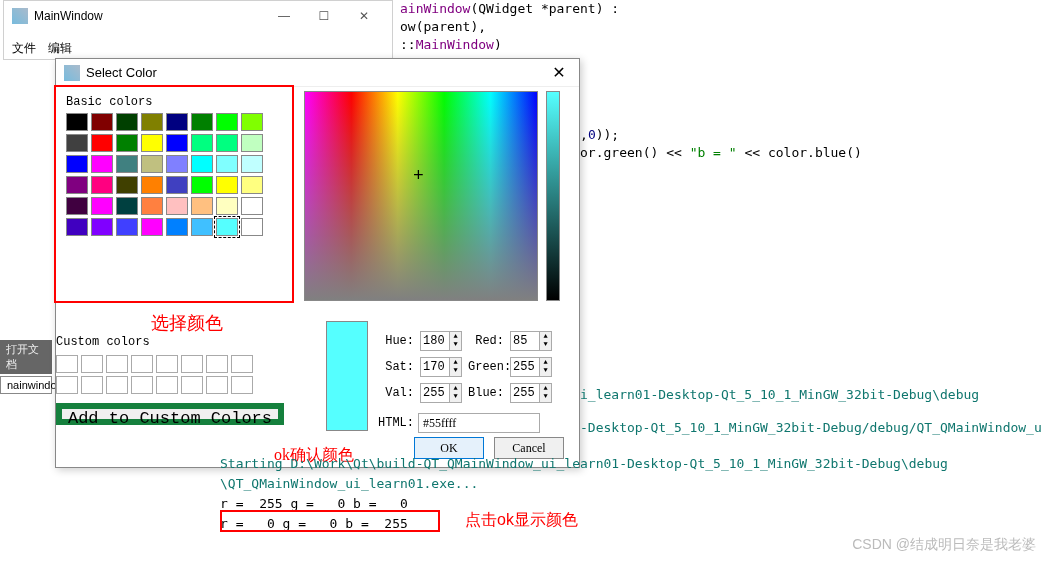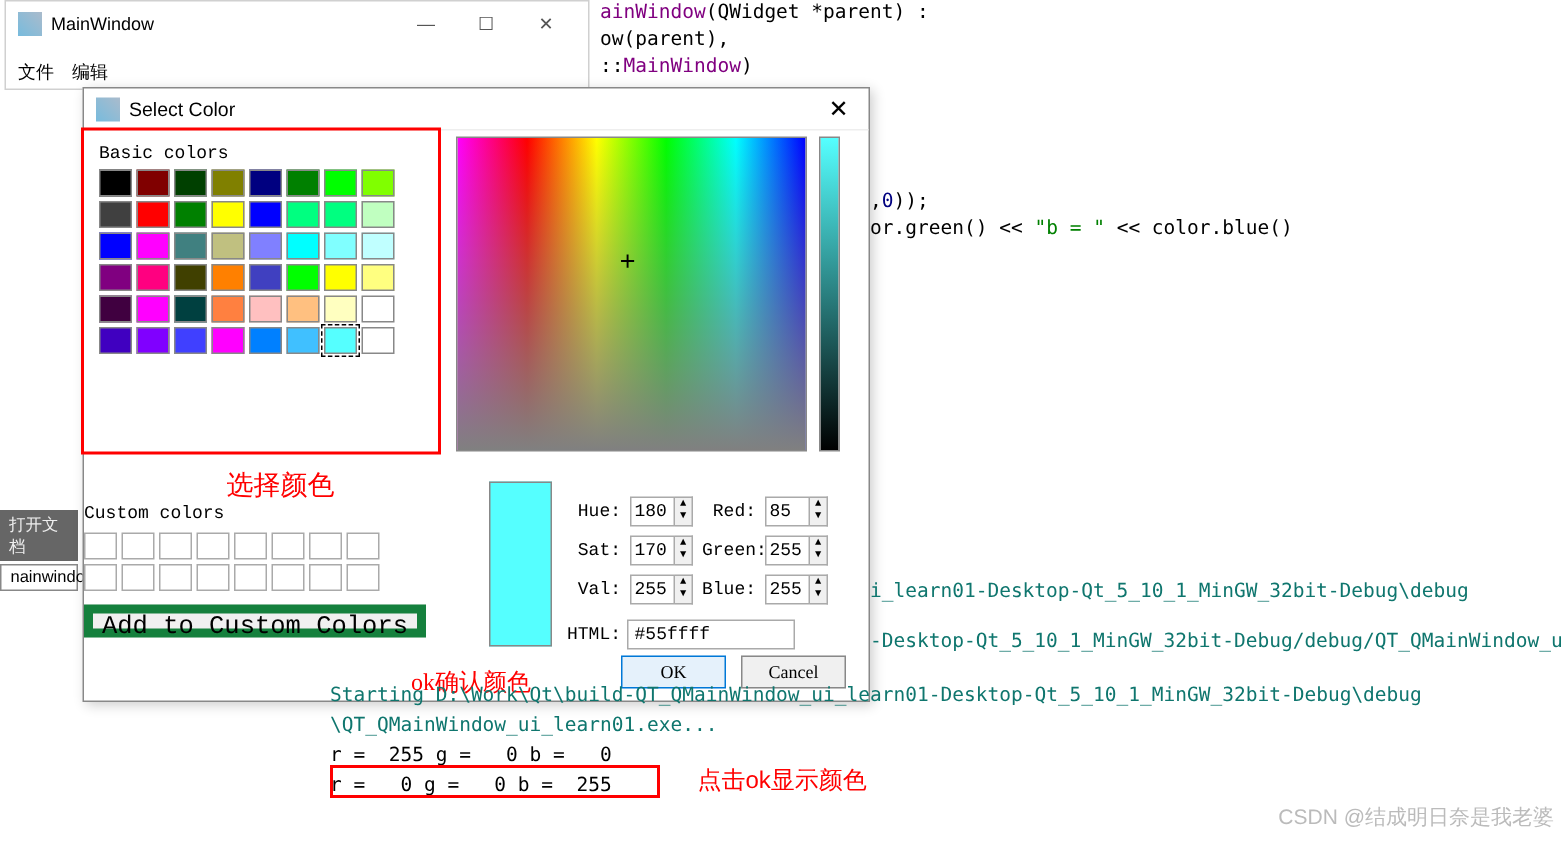--- a/index.html
+++ b/index.html
@@ -50,21 +50,21 @@
 .valbar { position: absolute; left: 490px; top: 4px; width: 14px; height: 210px; background: linear-gradient(to bottom, #55ffff, #2a8080, #000); border: 1px solid #888; }
 
 .preview { position: absolute; left: 270px; top: 234px; width: 42px; height: 110px; background: #55ffff; border: 1px solid #888; }
 
 .vals { position: absolute; left: 322px; top: 244px; display: grid; grid-template-columns: 38px 44px 38px 44px; row-gap: 6px; column-gap: 4px; align-items: center; }
 .vals label { text-align: right; padding-right: 2px; }
 .spin { display: flex; height: 20px; }
 .spin input { width: 30px; border: 1px solid #aaa; padding: 0 2px; font-family: inherit; font-size: 12px; }
 .spin .arrows { width: 12px; display: flex; flex-direction: column; border: 1px solid #aaa; border-left: none; font-size: 7px; line-height: 8px; text-align: center; background: #f0f0f0; }
 .htmlrow { position: absolute; left: 322px; top: 326px; display: flex; align-items: center; gap: 4px; }
-.htmlrow input { width: 112px; height: 20px; border: 1px solid #aaa; padding: 0 4px; font-family: Liberation Mono, monospace; font-size: 12px; }
+.htmlrow input { width: 122px; height: 20px; border: 1px solid #aaa; padding: 0 4px; font-family: Liberation Serif, serif; font-size: 12px; }
 
 .dlgbtns { position: absolute; left: 358px; bottom: 8px; display: flex; gap: 10px; font-family: Liberation Serif, serif; }
 .dlgbtns button { width: 70px; height: 22px; background: #f0f0f0; border: 1px solid #888; font-family: inherit; font-size: 12px; }
 .dlgbtns .ok { border: 1px solid #0078d7; background: #e5f1fb; }
 
 
 .tabs { position: absolute; left: 0; top: 340px; }
 .tabs .tab { background: #666; color: #eee; padding: 2px 6px; margin-bottom: 2px; font-size: 11px; width: 52px; }
 .tabs .tab.active { background: #fff; color: #000; border: 1px solid #888; }
 

